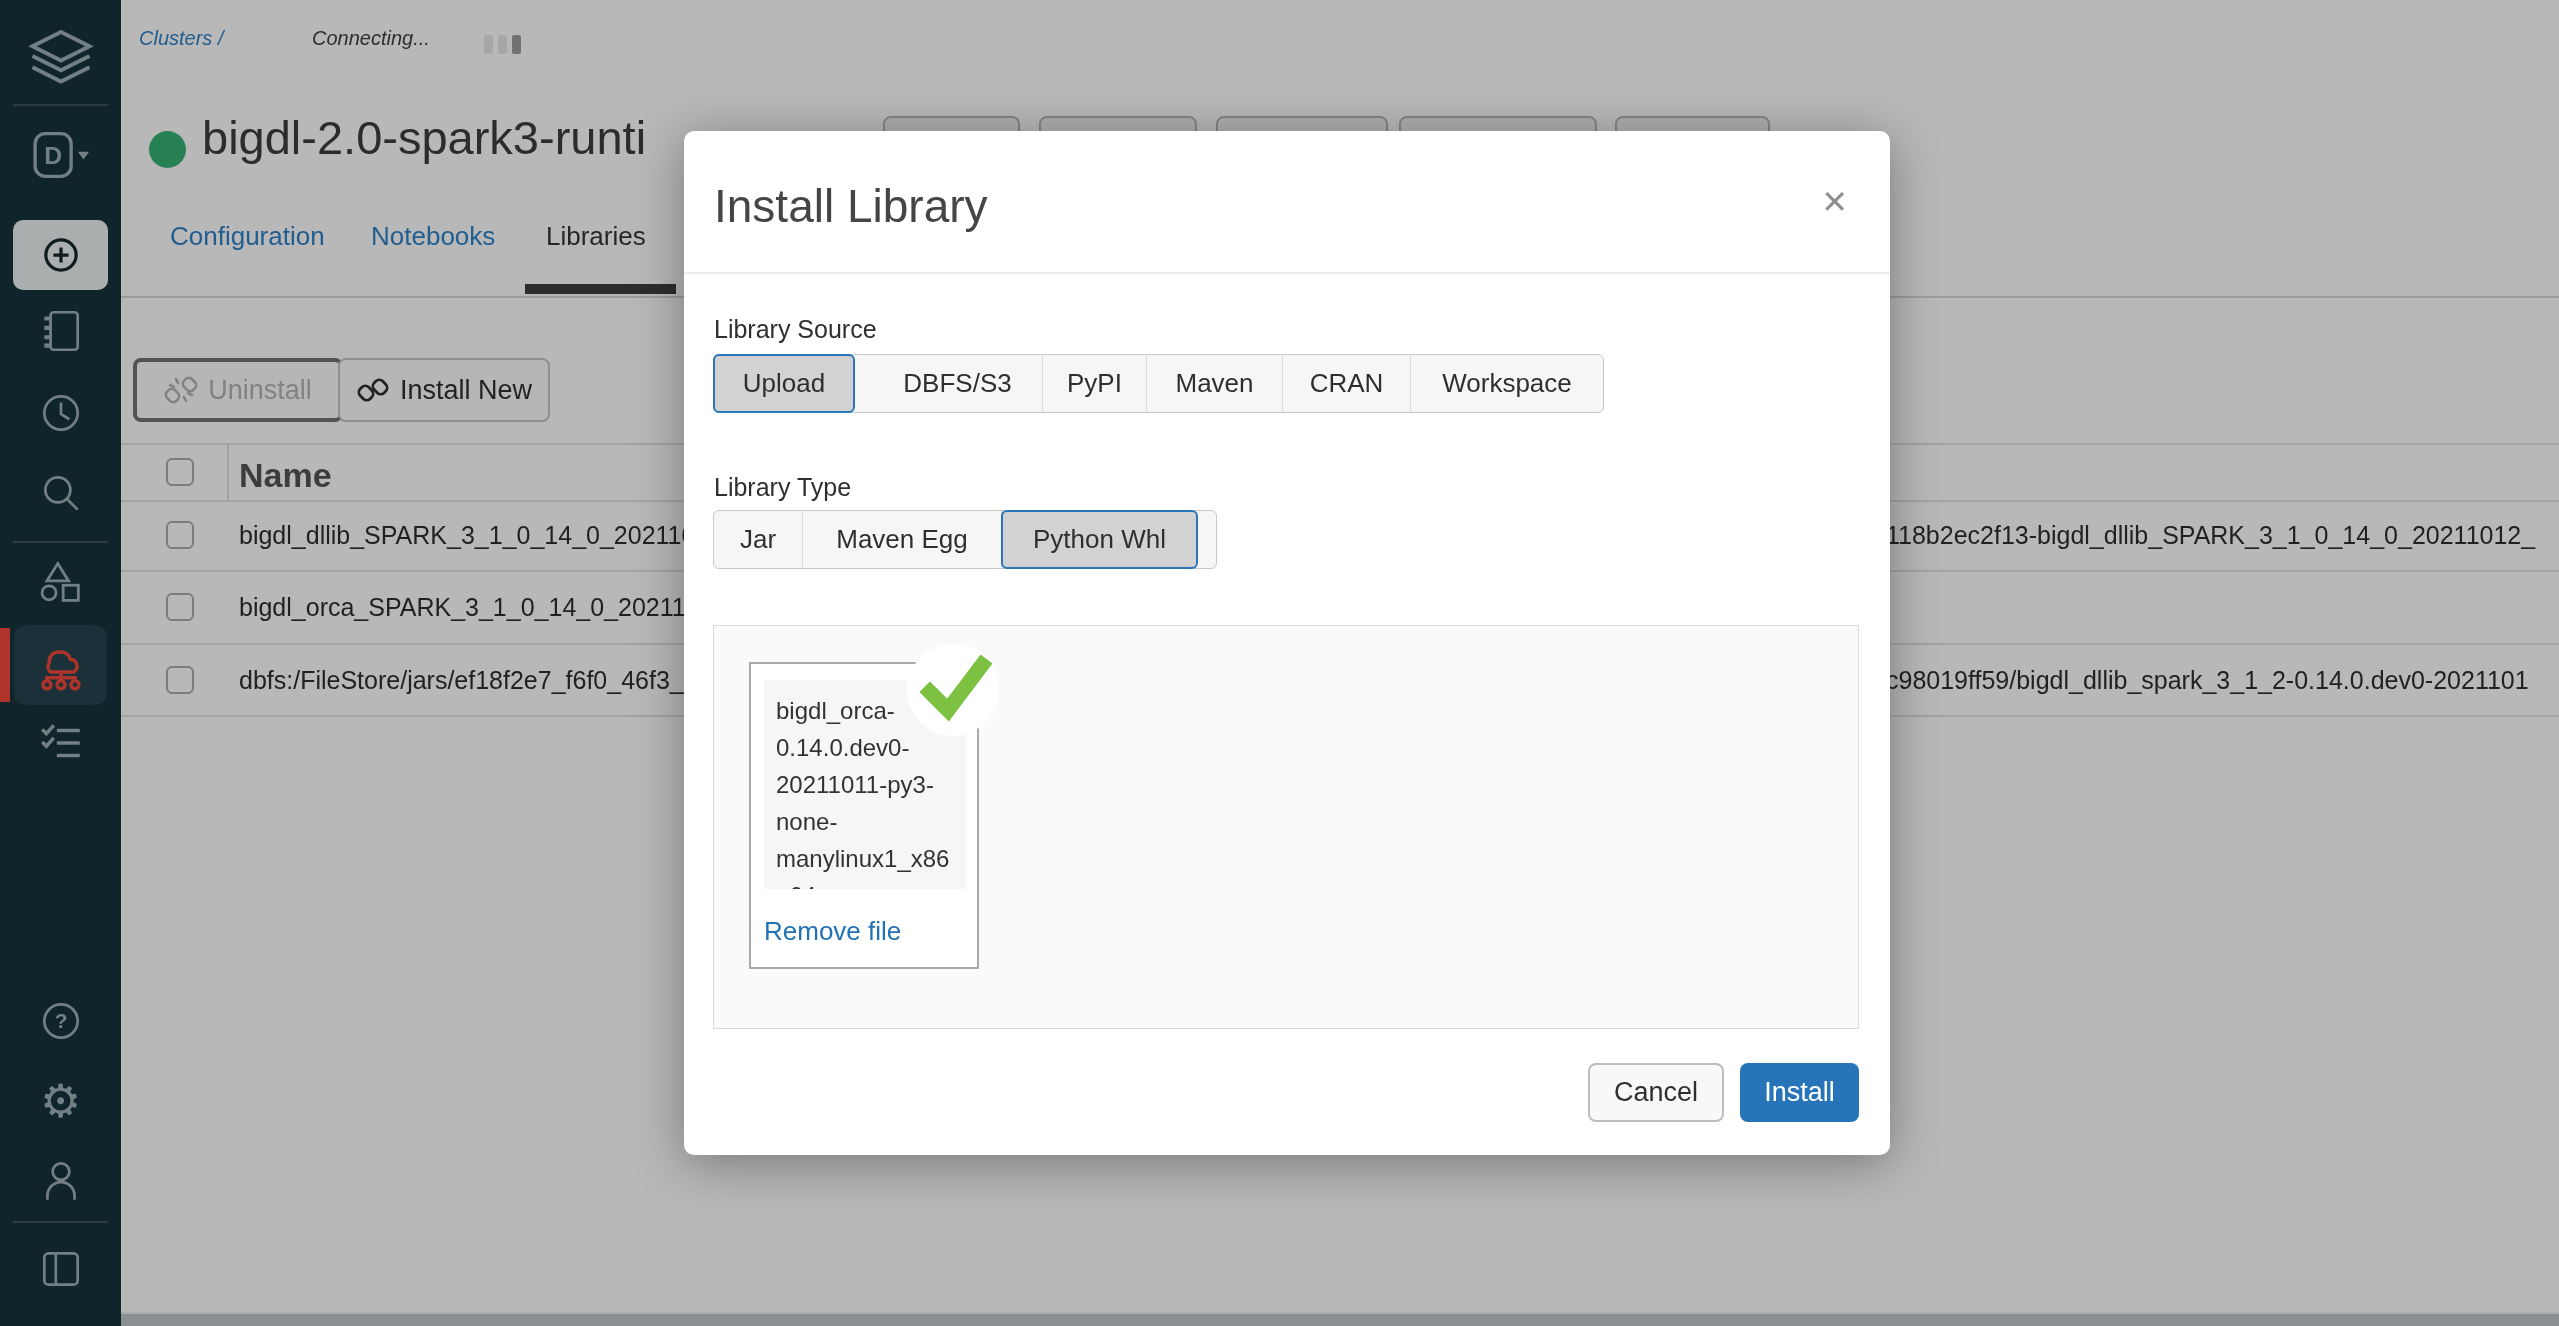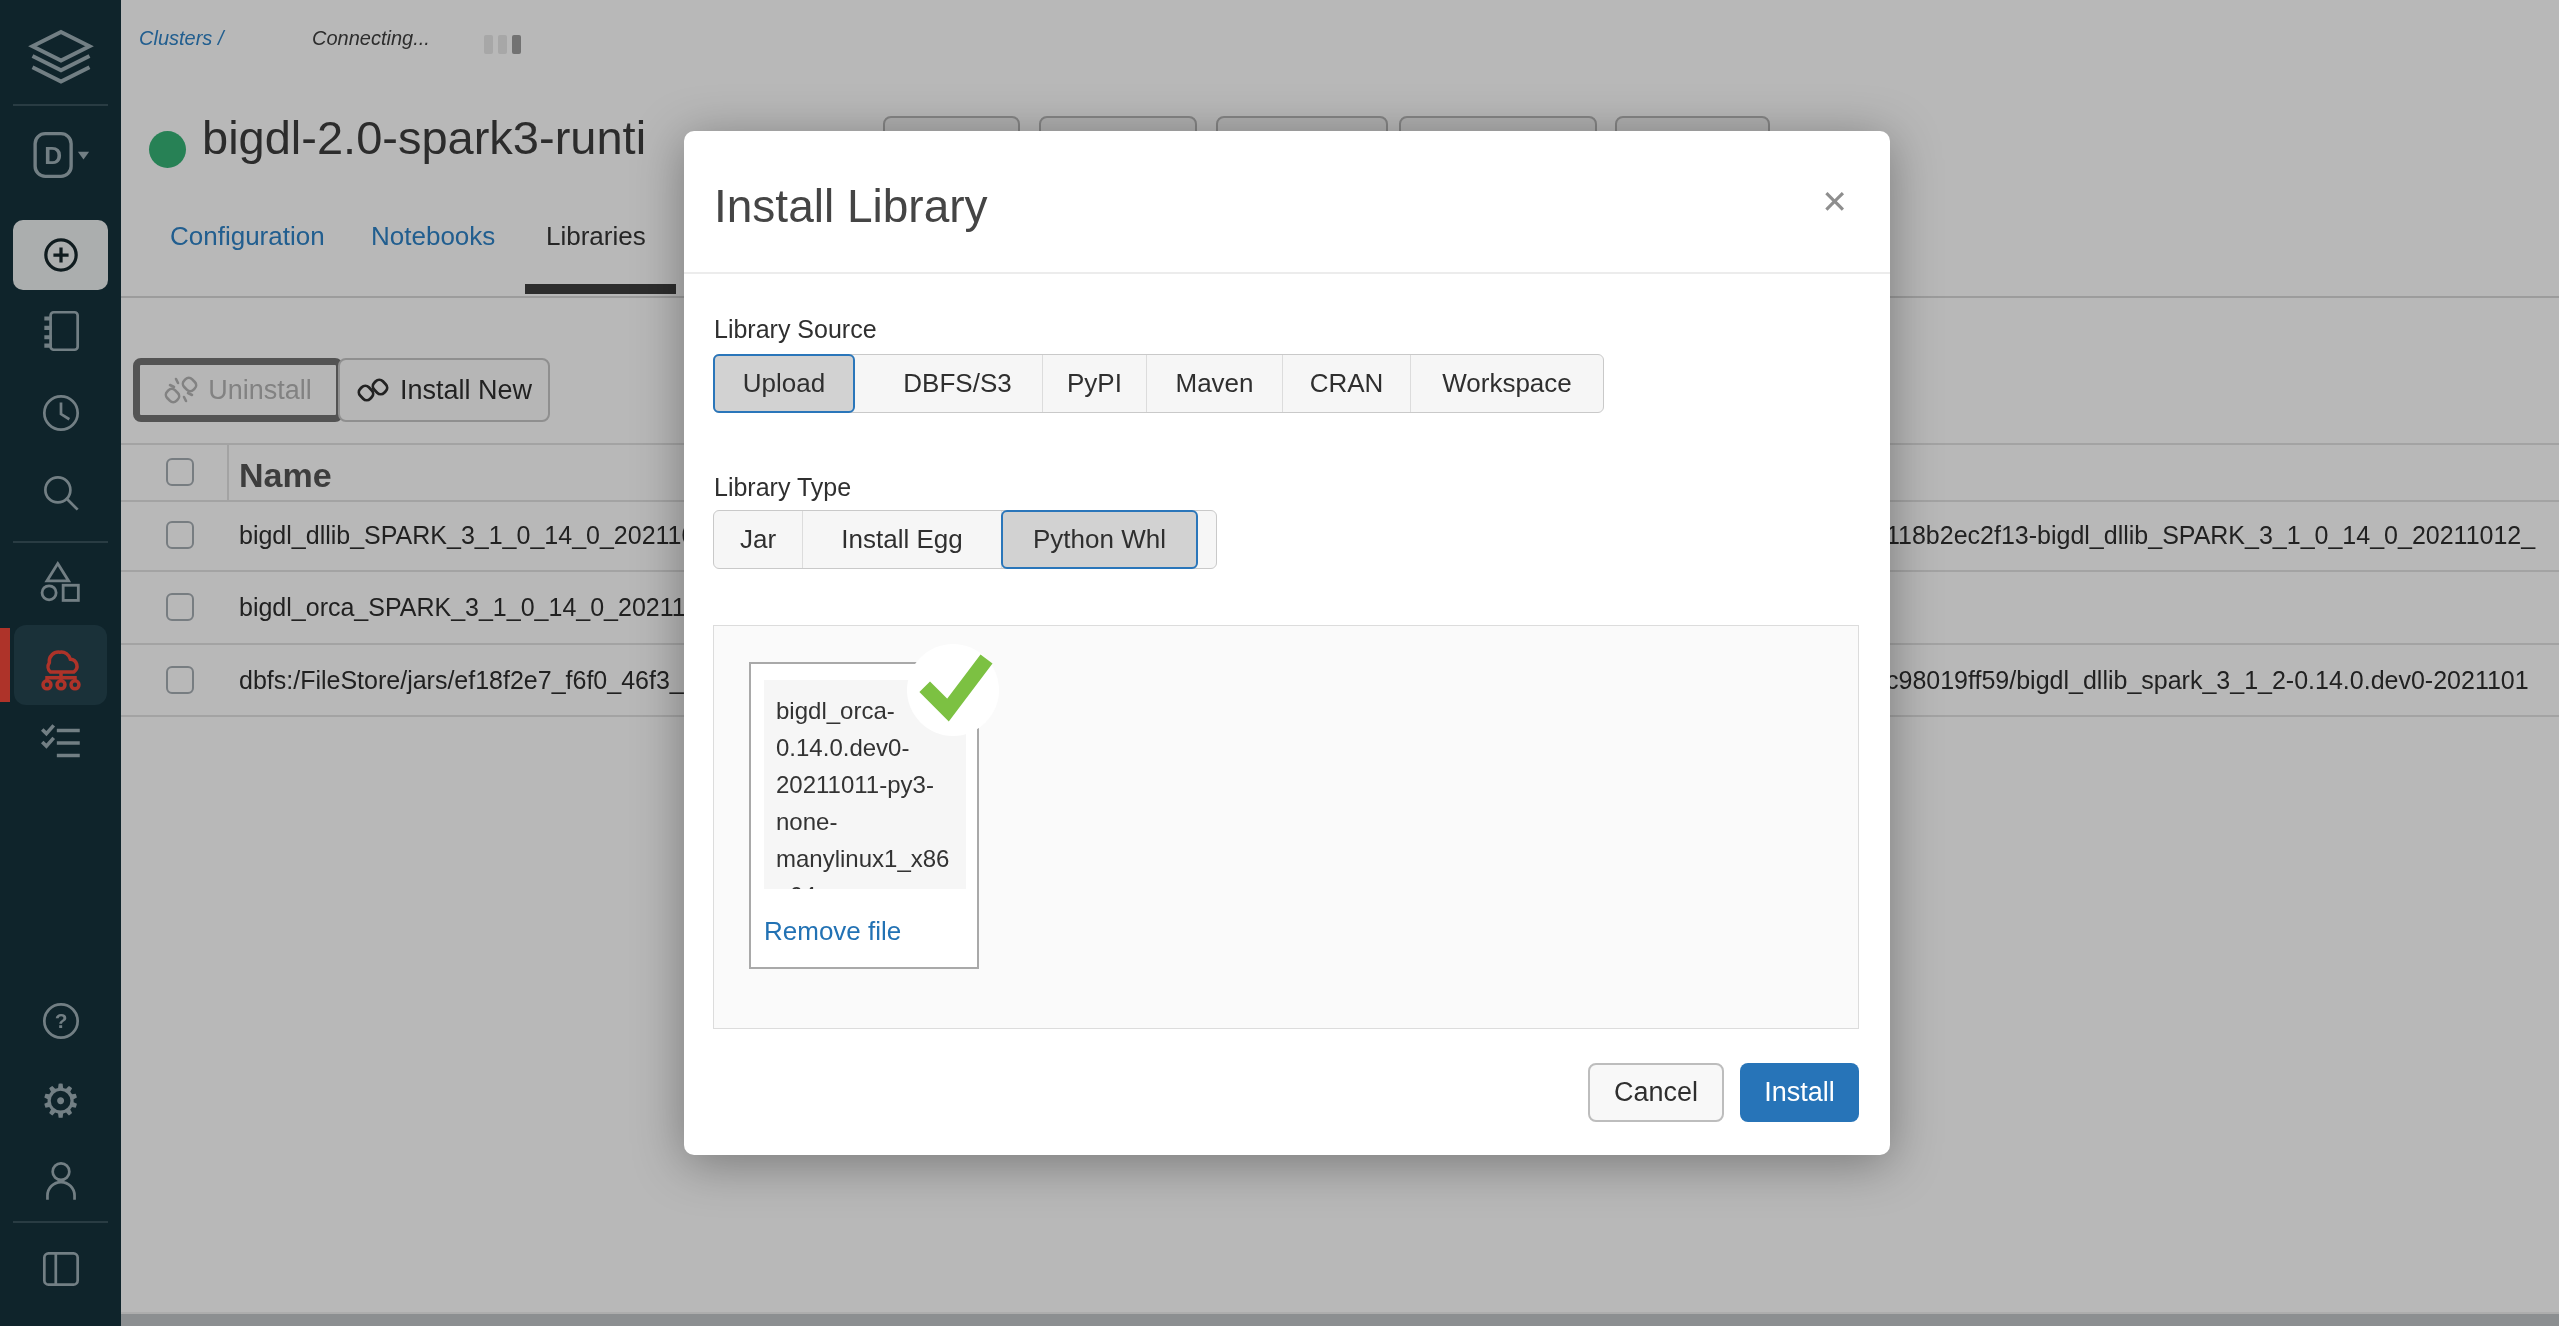--- a/index.html
+++ b/index.html
@@ -39,21 +39,21 @@
 
   
   .tab { position:absolute; top:221px; font-size:26px; }
   .tab.link { color:#2f83c7; }
   .tab.active { color:#353535;text-align:right; }
   .tab-underline { position:absolute; left:525px; top:284px; width:151px; height:10px; background:#3f3f3f; }
   .tabs-divider { position:absolute; left:121px; right:0; top:296px; height:2px; background:#d8d8d8; }
 
   
   .tb-btn { position:absolute; top:358px; height:64px; border-radius:8px; display:flex; align-items:center; justify-content:center; gap:10px; font-size:27px; background:#fdfdfd; }
-  .tb-uninstall { left:133px; width:210px; border:7px solid #737373; color:#b5b5b5;text-align:right; }
+  .tb-uninstall { left:133px; width:210px; border:4px solid #737373; color:#b5b5b5;text-align:right; }
   .tb-install { left:338px; width:212px; border:2px solid #c6c6c6; color:#303030; }
 
   
   .t-line { position:absolute; left:121px; right:0; height:2px; background:#e2e2e2; }
   .t-colline { position:absolute; left:227px; top:445px; width:2px; height:55px; background:#e2e2e2; }
   .t-header { position:absolute; left:239px; top:456px; font-size:34px; font-weight:bold; color:#555; }
   .chk { position:absolute; left:166px; width:28px; height:28px; border:2px solid #a6adb3; border-radius:6px; background:#fff; }
   .row-left { position:absolute; left:239px; width:1190px; font-size:25px; color:#2f2f2f; white-space:nowrap; overflow:hidden; }
   .row-right { position:absolute; left:1886px; width:673px; font-size:25px; color:#2f2f2f; white-space:nowrap; overflow:hidden; }
 
@@ -267,21 +267,21 @@
       <div class="seg" style="width:170px;">DBFS/S3</div>
       <div class="seg" style="width:104px;">PyPI</div>
       <div class="seg" style="width:136px;">Maven</div>
       <div class="seg" style="width:128px;">CRAN</div>
       <div class="seg" style="width:192px;">Workspace</div>
     </div>
 
     <div class="m-label" style="top:342px;">Library Type</div>
     <div class="seg-group" style="top:379px;">
       <div class="seg" style="width:89px;">Jar</div>
-      <div class="seg" style="width:199px;">Install Egg</div>
+      <div class="seg" style="width:199px;">Maven Egg</div>
       <div class="seg selected" style="width:197px;">Python Whl</div>
     </div>
 
     <div class="dropzone">
       <div class="file-card">
         <div class="file-name">bigdl_orca-0.14.0.dev0-20211011-py3-none-manylinux1_x86_64</div>
         <div class="remove-link">Remove file</div>
         <svg class="check-badge" viewBox="0 0 100 100">
           <circle cx="50" cy="50" r="46" fill="#ffffff"></circle>
           <path d="M27 52 L45 70 L79 25" fill="none" stroke="#7cc142" stroke-width="15" stroke-linecap="square"></path>

